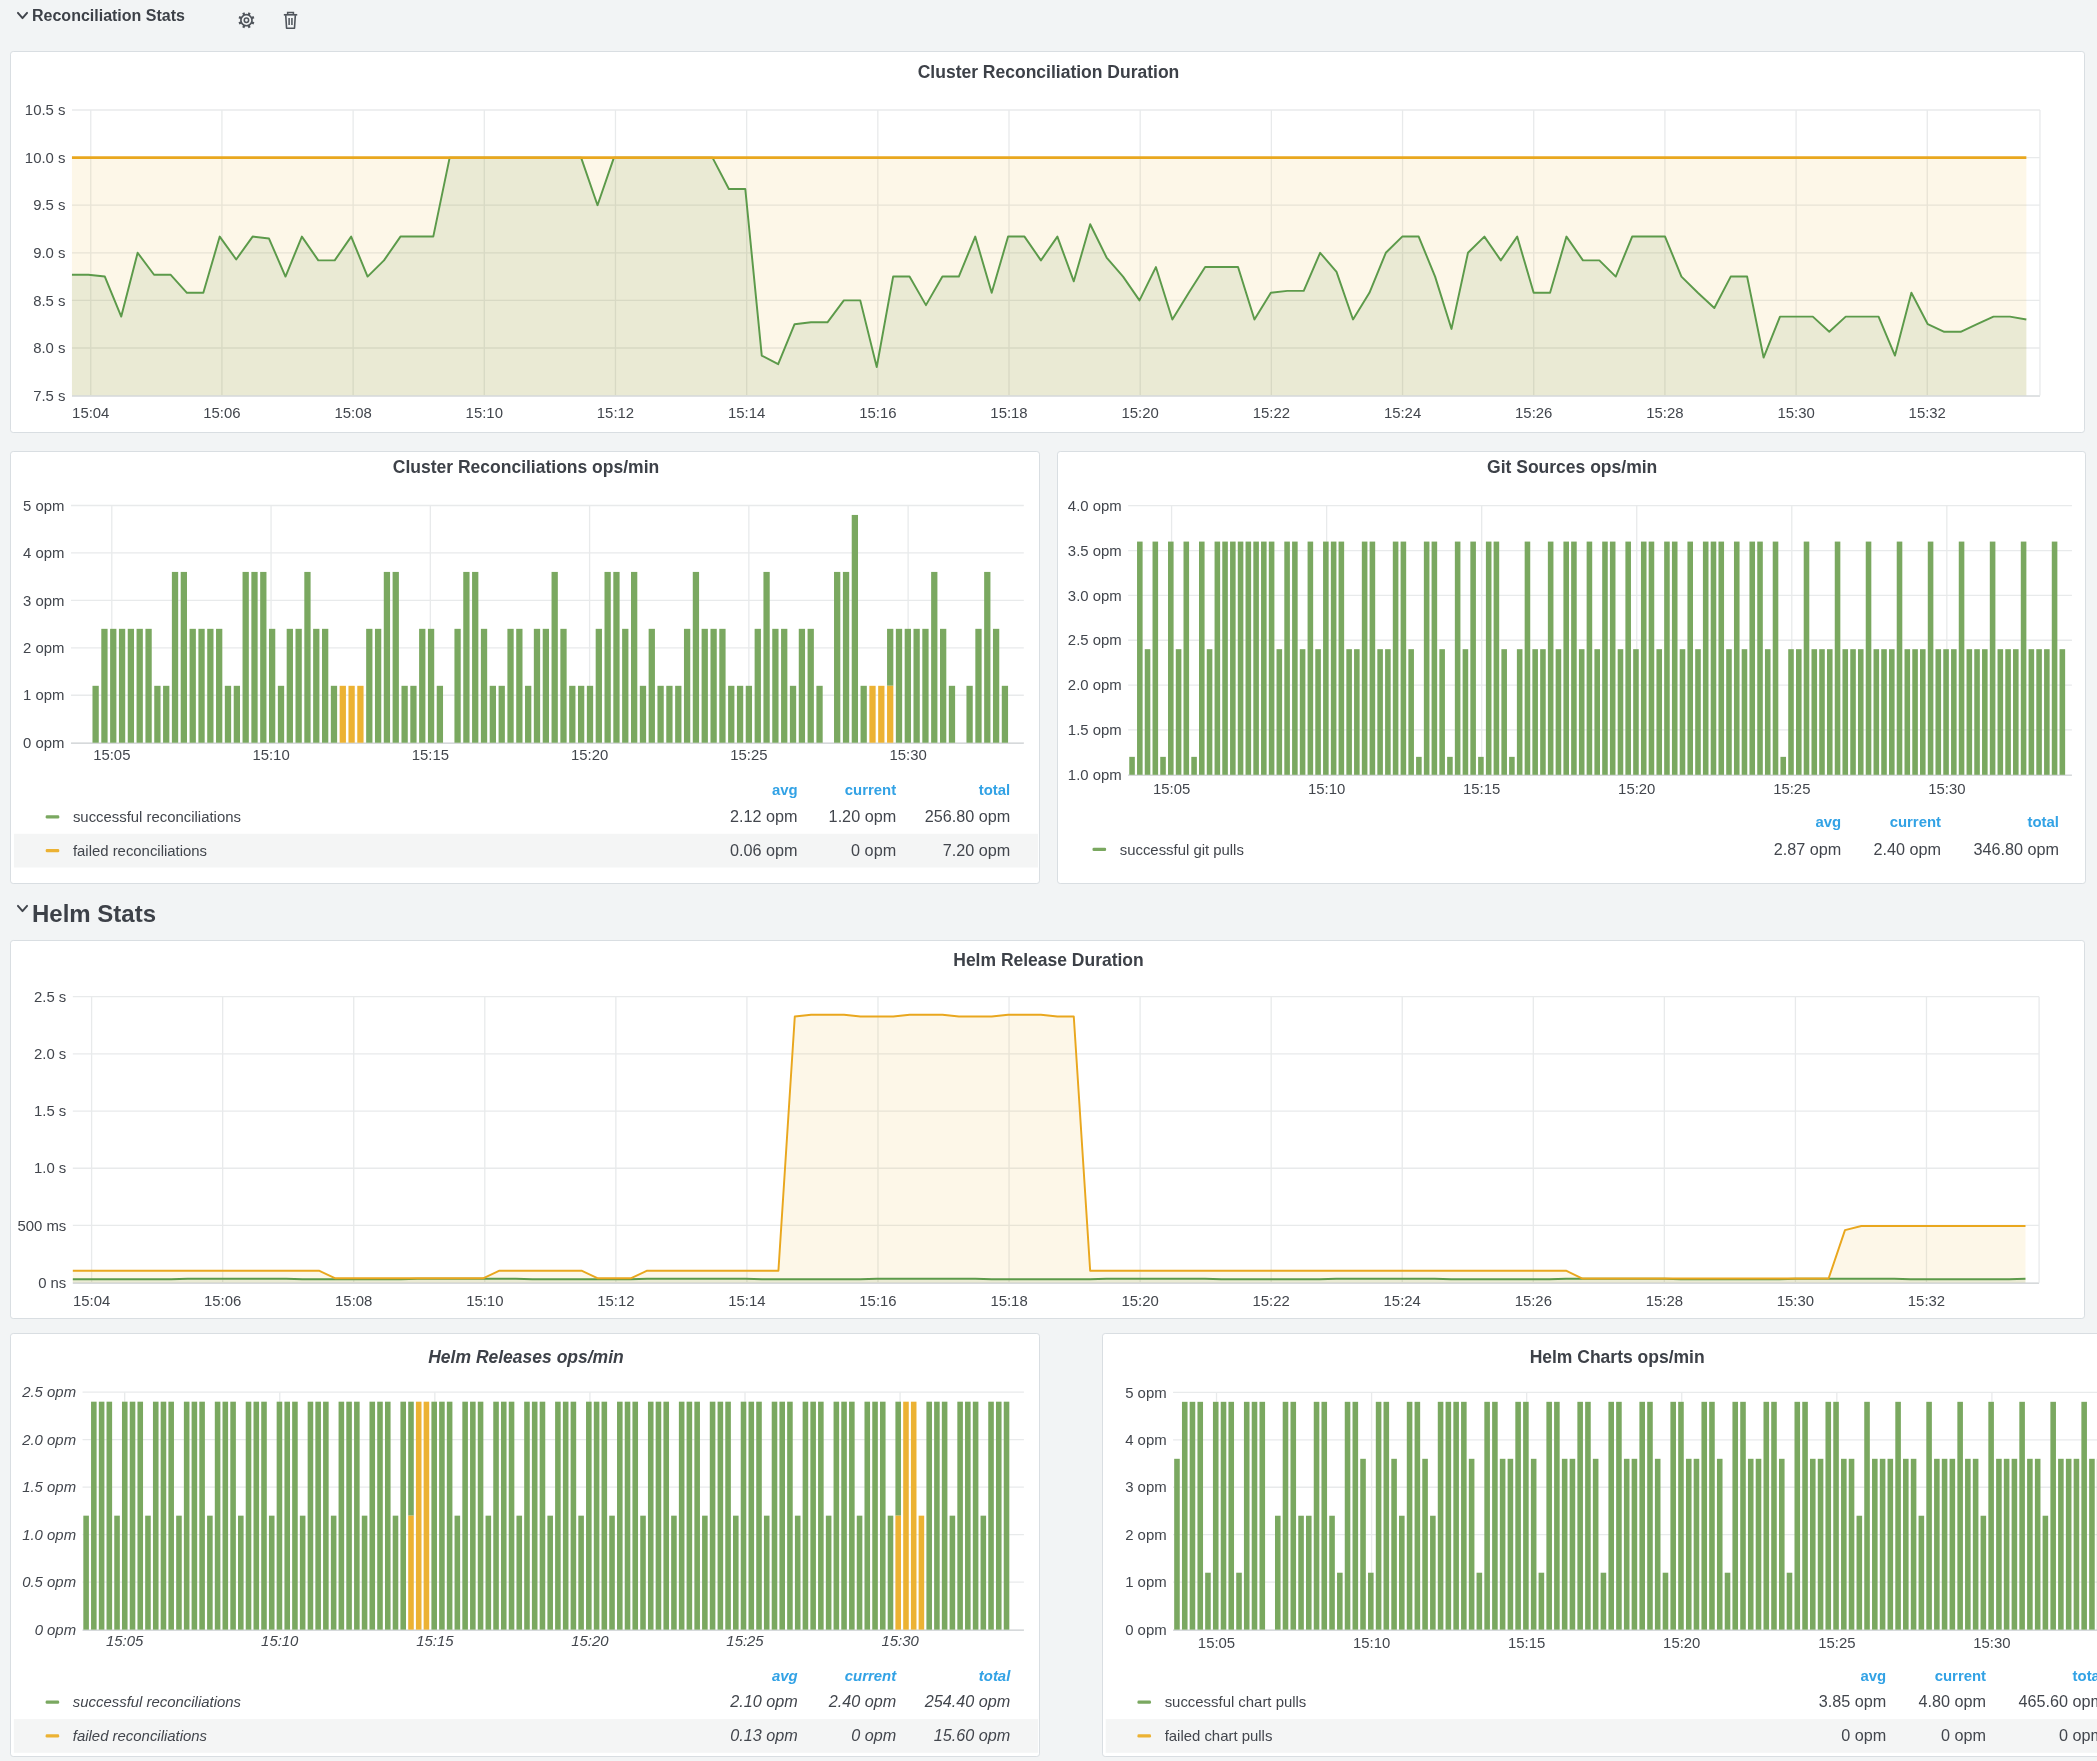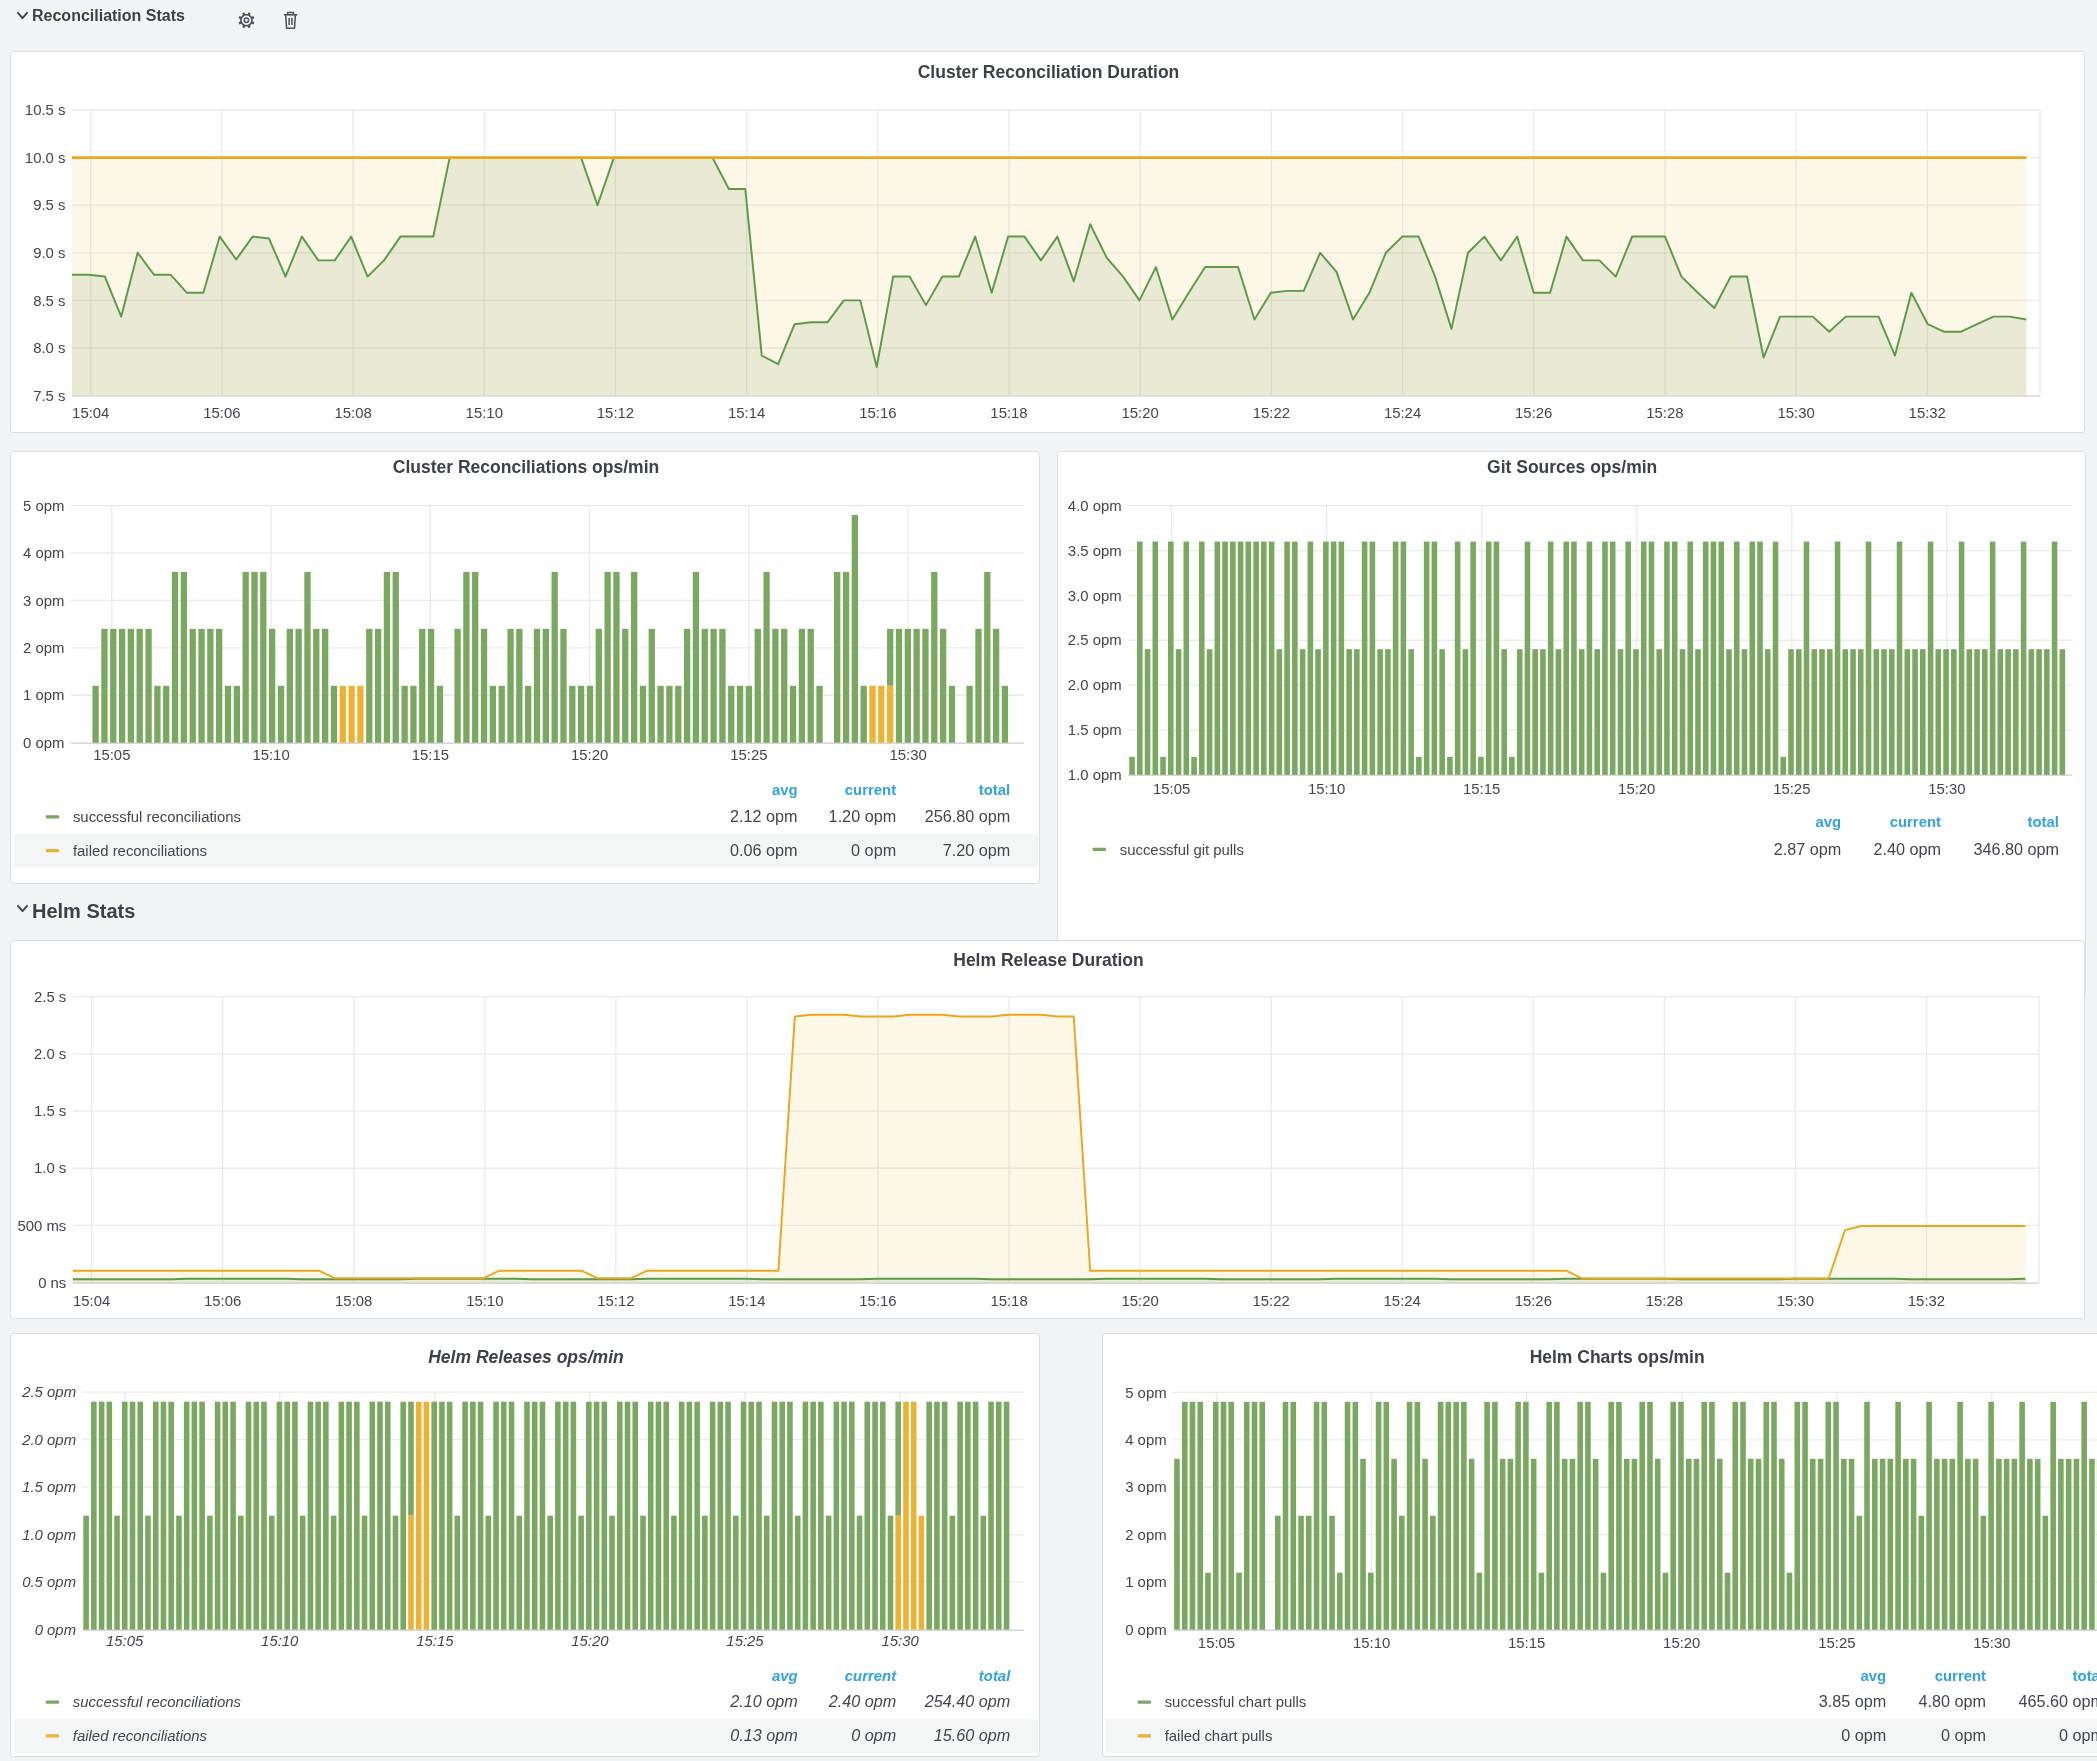--- a/index.html
+++ b/index.html
@@ -215,21 +215,21 @@
       <text x="1365.0" y="571.0" font-size="25" text-anchor="end" fill="#42464d" font-weight="normal" font-family="Liberation Sans, sans-serif">1.20 opm</text>
       <text x="1541.0" y="571.0" font-size="25" text-anchor="end" fill="#42464d" font-weight="normal" font-family="Liberation Sans, sans-serif">256.80 opm</text>
       <rect x="4.0" y="589.0" width="1580.0" height="52.0" fill="#f4f5f5" rx="0"></rect>
       <rect x="53.0" y="612.5" width="21.0" height="5.0" fill="#ecb233" rx="2"></rect>
       <text x="95.0" y="623.0" font-size="23" text-anchor="start" fill="#42464d" font-weight="normal" font-family="Liberation Sans, sans-serif">failed reconciliations</text>
       <text x="1213.0" y="623.0" font-size="25" text-anchor="end" fill="#42464d" font-weight="normal" font-family="Liberation Sans, sans-serif">0.06 opm</text>
       <text x="1365.0" y="623.0" font-size="25" text-anchor="end" fill="#42464d" font-weight="normal" font-family="Liberation Sans, sans-serif">0 opm</text>
       <text x="1541.0" y="623.0" font-size="25" text-anchor="end" fill="#42464d" font-weight="normal" font-family="Liberation Sans, sans-serif">7.20 opm</text>
     </svg>
   </div>
-<div class="panel" style="left:1057px;top:451px;width:1029px;height:546px;">
+<div class="panel" style="left:1057px;top:451px;width:1029px;height:433px;">
     <svg width="1029" height="433" viewBox="0 0 1587 668" style="position:absolute;left:0;top:0;">
       <text x="793.0" y="33.0" font-size="27" text-anchor="middle" fill="#3d4148" font-weight="bold" font-family="Liberation Sans, sans-serif">Git Sources ops/min</text>
       <line x1="108.0" y1="498.0" x2="1564.0" y2="498.0" stroke="#e8eaeb" stroke-width="2"></line>
       <text x="98.0" y="506.0" font-size="23" text-anchor="end" fill="#42464d" font-weight="normal" font-family="Liberation Sans, sans-serif">1.0 opm</text>
       <line x1="108.0" y1="428.8" x2="1564.0" y2="428.8" stroke="#e8eaeb" stroke-width="2"></line>
       <text x="98.0" y="436.8" font-size="23" text-anchor="end" fill="#42464d" font-weight="normal" font-family="Liberation Sans, sans-serif">1.5 opm</text>
       <line x1="108.0" y1="359.6" x2="1564.0" y2="359.6" stroke="#e8eaeb" stroke-width="2"></line>
       <text x="98.0" y="367.6" font-size="23" text-anchor="end" fill="#42464d" font-weight="normal" font-family="Liberation Sans, sans-serif">2.0 opm</text>
       <line x1="108.0" y1="290.4" x2="1564.0" y2="290.4" stroke="#e8eaeb" stroke-width="2"></line>
       <text x="98.0" y="298.4" font-size="23" text-anchor="end" fill="#42464d" font-weight="normal" font-family="Liberation Sans, sans-serif">2.5 opm</text>
@@ -379,21 +379,21 @@
       <rect x="53.0" y="610.5" width="21.0" height="5.0" fill="#7aa860" rx="2"></rect>
       <text x="95.0" y="621.0" font-size="23" text-anchor="start" fill="#42464d" font-weight="normal" font-family="Liberation Sans, sans-serif">successful git pulls</text>
       <text x="1208.0" y="621.0" font-size="25" text-anchor="end" fill="#42464d" font-weight="normal" font-family="Liberation Sans, sans-serif">2.87 opm</text>
       <text x="1362.0" y="621.0" font-size="25" text-anchor="end" fill="#42464d" font-weight="normal" font-family="Liberation Sans, sans-serif">2.40 opm</text>
       <text x="1544.0" y="621.0" font-size="25" text-anchor="end" fill="#42464d" font-weight="normal" font-family="Liberation Sans, sans-serif">346.80 opm</text>
     </svg>
   </div>
 <svg style="position:absolute;left:13.6px;top:900px;" width="17" height="17" viewBox="0 0 26 26">
     <polyline points="6,9 13,17 20,9" stroke="#41454c" stroke-width="3" fill="none" stroke-linecap="round" stroke-linejoin="round"></polyline>
   </svg>
-<div class="rowtitle" style="left:32px;top:900px;font-size:20px;">Helm Stats</div>
+<div class="rowtitle" style="left:32px;top:900px;font-size:24px;">Helm Stats</div>
 <div class="panel" style="left:10.4px;top:940px;width:2075px;height:379px;padding-left:42px;">
     <svg width="2075" height="379" viewBox="0 0 3200 585" style="position:absolute;left:0;top:0;">
       <text x="1600.0" y="38.0" font-size="27" text-anchor="middle" fill="#3d4148" font-weight="bold" font-family="Liberation Sans, sans-serif">Helm Release Duration</text>
       <line x1="94.0" y1="527.4" x2="3129.0" y2="527.4" stroke="#e8eaeb" stroke-width="2"></line>
       <text x="84.0" y="535.4" font-size="23" text-anchor="end" fill="#42464d" font-weight="normal" font-family="Liberation Sans, sans-serif">0 ns</text>
       <line x1="94.0" y1="439.1" x2="3129.0" y2="439.1" stroke="#e8eaeb" stroke-width="2"></line>
       <text x="84.0" y="447.1" font-size="23" text-anchor="end" fill="#42464d" font-weight="normal" font-family="Liberation Sans, sans-serif">500 ms</text>
       <line x1="94.0" y1="350.8" x2="3129.0" y2="350.8" stroke="#e8eaeb" stroke-width="2"></line>
       <text x="84.0" y="358.8" font-size="23" text-anchor="end" fill="#42464d" font-weight="normal" font-family="Liberation Sans, sans-serif">1.0 s</text>
       <line x1="94.0" y1="262.5" x2="3129.0" y2="262.5" stroke="#e8eaeb" stroke-width="2"></line>

